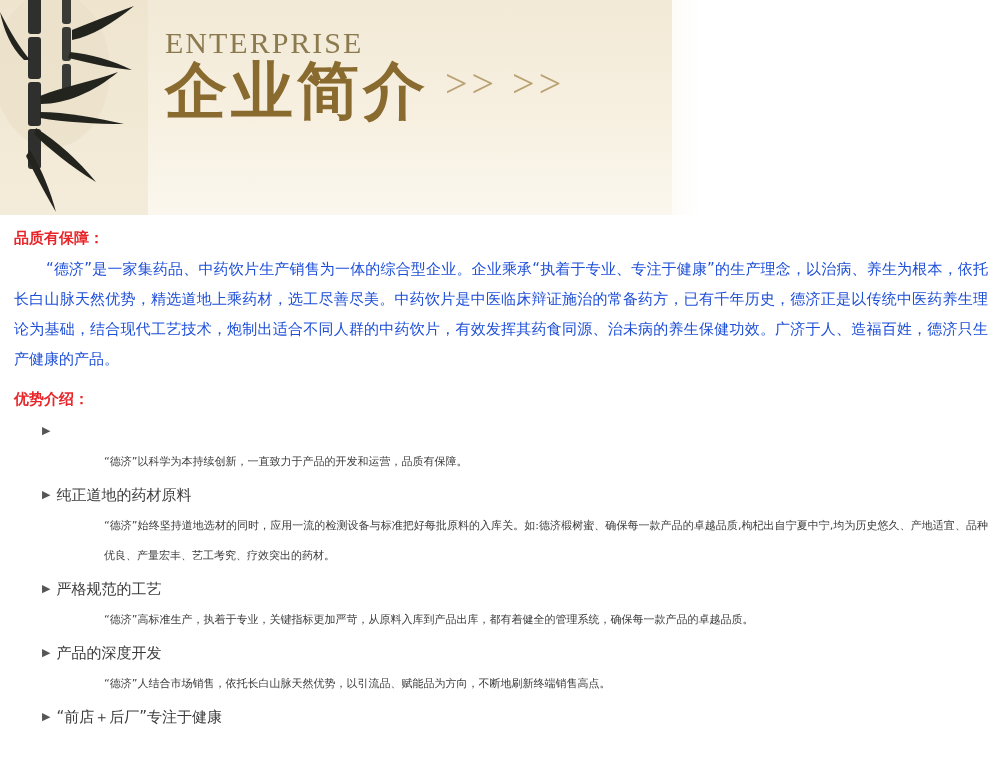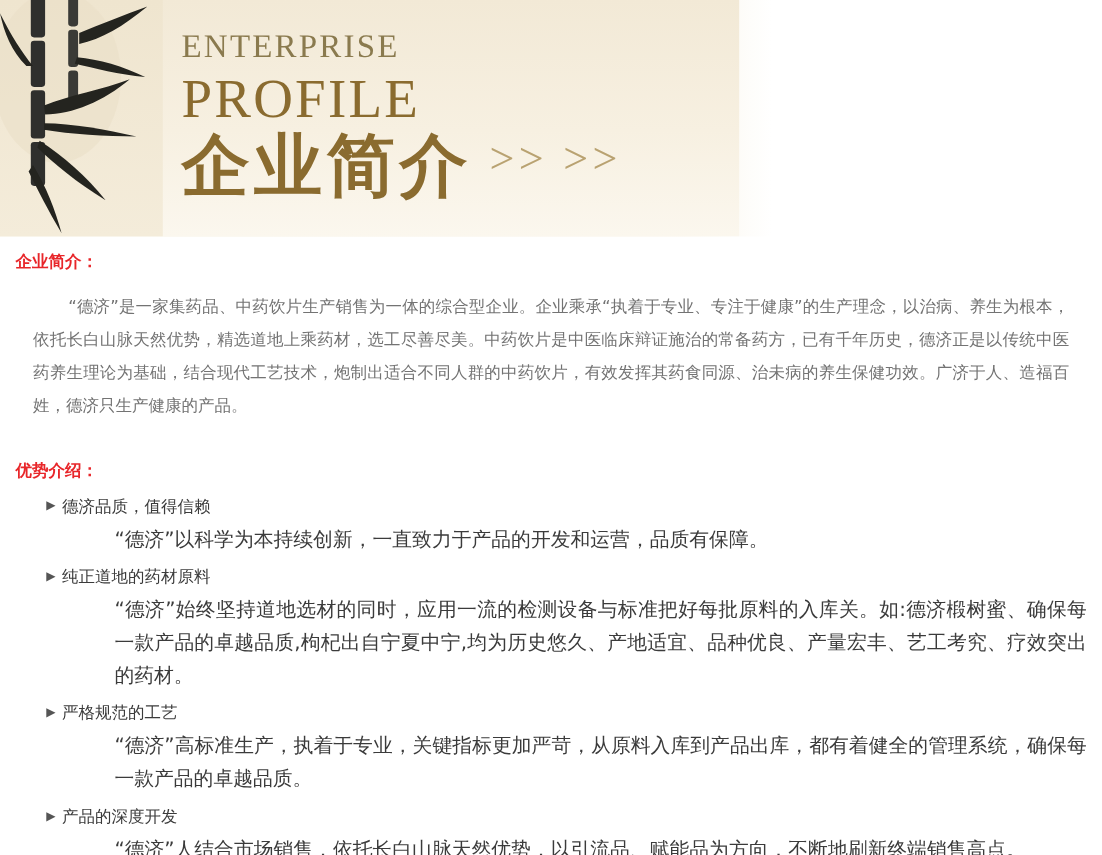--- a/index.html
+++ b/index.html
@@ -99,28 +99,28 @@
   .section-title {
     color: #e8262a;
     font-size: 15px;
     font-weight: bold;
     margin: 14px 0 6px 0;
     font-family: "DejaVu Sans", sans-serif;
   }
   .para {
     font-size: 15px;
     line-height: 30px;
-    color: #737373;
+    color: #1d4ed8;
     text-indent: 32px;
     text-align: justify;
-    margin: 16px;
+    margin: 0;
     font-family: "DejaVu Sans", sans-serif;
   }
   .adv-title {
-    margin-top: 35px;
+    margin-top: 16px;
   }
   .adv-list {
     margin: 4px 0 0 0;
     padding: 0;
     list-style: none;
   }
   .adv-item { margin-bottom: 2px; }
   .adv-head {
     display: flex;
     align-items: flex-start;
@@ -129,21 +129,21 @@
     color: #3b3b3b;
     font-family: "DejaVu Sans", sans-serif;
   }
   .tri {
     color: #555555;
     font-size: 11px;
     margin: 0 6px 0 28px;
     line-height: 32px;
   }
   .adv-body {
-    font-size: 18px;
+    font-size: 11px;
     line-height: 30px;
     color: #3b3b3b;
     text-indent: 0;
     padding-left: 90px;
     text-align: justify;
     font-family: "DejaVu Sans", sans-serif;
   }
 </style>
 </head>
 <body>
@@ -177,40 +177,38 @@
         <path d="M30 150 C42 170 50 190 56 212 C44 192 34 172 26 156 Z"></path>
         <path d="M72 30 C92 22 112 14 134 6 C112 24 92 36 72 40 Z"></path>
         <path d="M70 52 C90 54 112 60 132 70 C108 68 86 62 68 58 Z"></path>
         <path d="M24 60 C10 46 4 30 0 12 C10 32 20 48 30 60 Z"></path>
       </g>
     </svg>
   </div>
 
   <div class="banner-text">
     <div class="t-enterprise">ENTERPRISE</div>
-    <div class="t-profile">PROFILE</div>
     <div class="t-cn-row">
       <div class="t-cn">企业简介</div>
       <div class="t-arrows">&gt;&gt; &gt;&gt;</div>
     </div>
   </div>
 </div>
 
 <div class="content">
 
-  <div class="section-title">企业简介：</div>
+  <div class="section-title">品质有保障：</div>
   <p class="para">“德济”是一家集药品、中药饮片生产销售为一体的综合型企业。企业乘承“执着于专业、专注于健康”的生产理念，以治病、养生为根本，依托长白山脉天然优势，精选道地上乘药材，选工尽善尽美。中药饮片是中医临床辩证施治的常备药方，已有千年历史，德济正是以传统中医药养生理论为基础，结合现代工艺技术，炮制出适合不同人群的中药饮片，有效发挥其药食同源、治未病的养生保健功效。广济于人、造福百姓，德济只生产健康的产品。</p>
 
   <div class="section-title adv-title">优势介绍：</div>
 
   <ul class="adv-list">
     <li class="adv-item">
       <div class="adv-head">
         <span class="tri">▶</span>
-        <span>德济品质，值得信赖</span>
       </div>
       <div class="adv-body">“德济”以科学为本持续创新，一直致力于产品的开发和运营，品质有保障。</div>
     </li>
     <li class="adv-item">
       <div class="adv-head">
         <span class="tri">▶</span>
         <span>纯正道地的药材原料</span>
       </div>
       <div class="adv-body">“德济”始终坚持道地选材的同时，应用一流的检测设备与标准把好每批原料的入库关。如:德济椴树蜜、确保每一款产品的卓越品质,枸杞出自宁夏中宁,均为历史悠久、产地适宜、品种优良、产量宏丰、艺工考究、疗效突出的药材。</div>
     </li>

